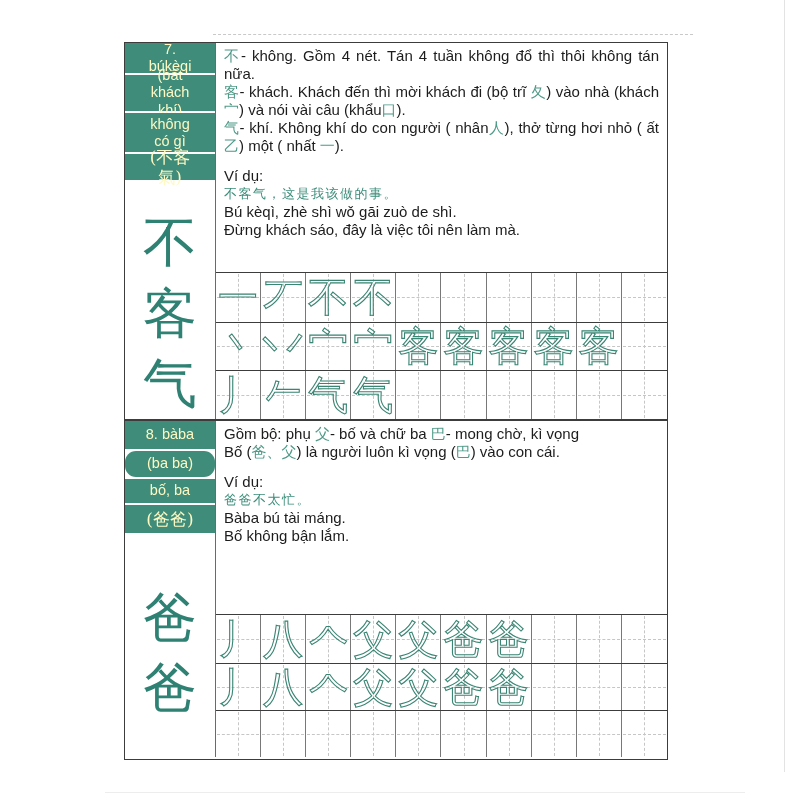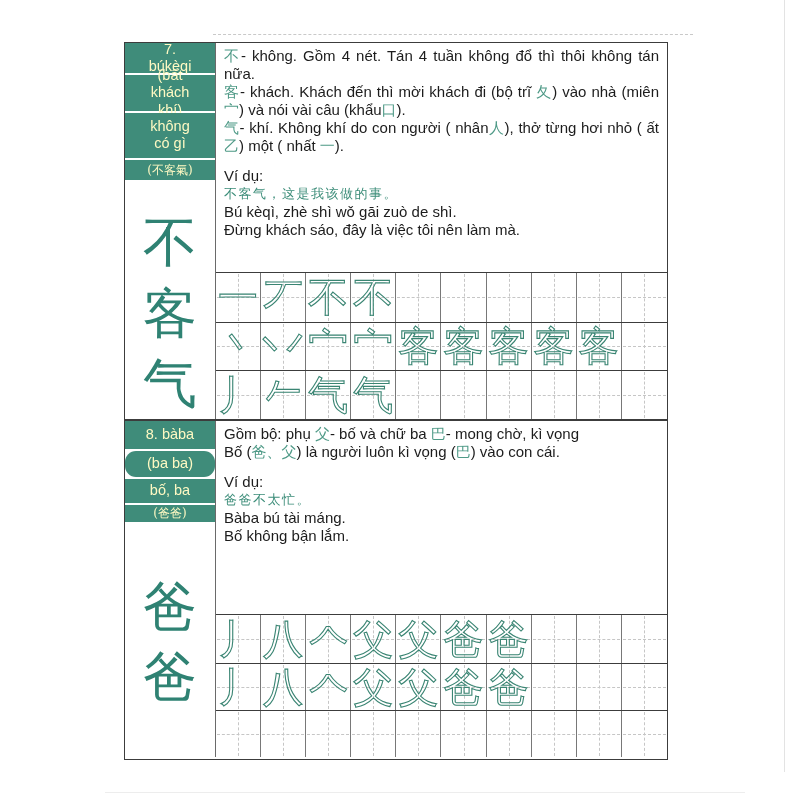--- a/index.html
+++ b/index.html
@@ -23,29 +23,29 @@
   .left-col{
     width:91px; flex:0 0 91px; border-right:1px solid #6a6a6a; box-sizing:border-box;
     display:flex; flex-direction:column; background:#fff;
   }
   .hcell{
     background:#3f8c7a; color:#fef9c3; text-align:center;
     display:flex; align-items:center; justify-content:center;
     margin-bottom:2px; padding:1px 16px; box-sizing:border-box;
     font-size:14.5px; line-height:1.18;
   }
-  .hcell.cjk{font-family:"DejaVu Serif", serif; font-size:12px;}
+  .hcell.cjk{font-family:"DejaVu Serif", serif; font-size:17px;}
   .e7 .hcell.h-title{height:30px;}
   .e7 .hcell.h-sub{height:36px;}
   .e7 .hcell.h-meaning{height:56px;}
   .e7 .hcell.h-trad{height:26px;}
   .e8 .hcell.h-title{height:28px;}
   .e8 .hcell.h-sub{height:26px;border-radius:11px;}
   .e8 .hcell.h-meaning{height:24px;}
-  .e8 .hcell.h-trad{height:17px;}
+  .e8 .hcell.h-trad{height:28px;}
 
   .bigchars{
     flex:1; display:flex; flex-direction:column; align-items:center; justify-content:flex-start;
     color:#2f8273; font-family:"DejaVu Serif", serif;
   }
   .e7 .bigchars{padding-top:26px;}
   .e8 .bigchars{padding-top:48px;}
   .bigchar{font-size:54px; line-height:1.3;}
 
   .right-col{flex:1; display:flex; flex-direction:column; box-sizing:border-box;}
@@ -104,21 +104,21 @@
         <div class="hcell h-trad cjk">(不客氣)</div>
         <div class="bigchars">
           <div class="bigchar">不</div>
           <div class="bigchar">客</div>
           <div class="bigchar">气</div>
         </div>
       </div>
       <div class="right-col">
         <div class="text-block">
           <p><span class="cn-inline">不</span><span>- không. Gồm 4 nét. Tán 4 tuần không đổ thì thôi không tán nữa.</span></p>
-          <p><span class="cn-inline">客</span><span>- khách. Khách đến thì mời khách đi (bộ trĩ </span><span class="cn-inline">夂</span><span>) vào nhà (miên</span><span class="cn-inline">宀</span><span>) và nói vài câu (khẩu</span><span class="cn-inline">口</span><span>).</span></p>
+          <p><span class="cn-inline">客</span><span>- khách. Khách đến thì mời khách đi (bộ trĩ </span><span class="cn-inline">夂</span><span>) vào nhà (khách</span><span class="cn-inline">宀</span><span>) và nói vài câu (khẩu</span><span class="cn-inline">口</span><span>).</span></p>
           <p><span class="cn-inline">气</span><span>- khí. Không khí do con người ( nhân</span><span class="cn-inline">人</span><span>), thở từng hơi nhỏ ( ất </span><span class="cn-inline">乙</span><span>) một ( nhất </span><span class="cn-inline">一</span><span>).</span></p>
           <p class="vi-du no-just">Ví dụ:</p>
           <p class="cn-example">不客气，这是我该做的事。</p>
           <p class="no-just">Bú kèqì, zhè shì wǒ gāi zuò de shì.</p>
           <p class="no-just">Đừng khách sáo, đây là việc tôi nên làm mà.</p>
         </div>
         <div class="practice-grid">
             <div class="grow">
               <div class="gcell">
                 <span class="stroke-glyph">一</span>

